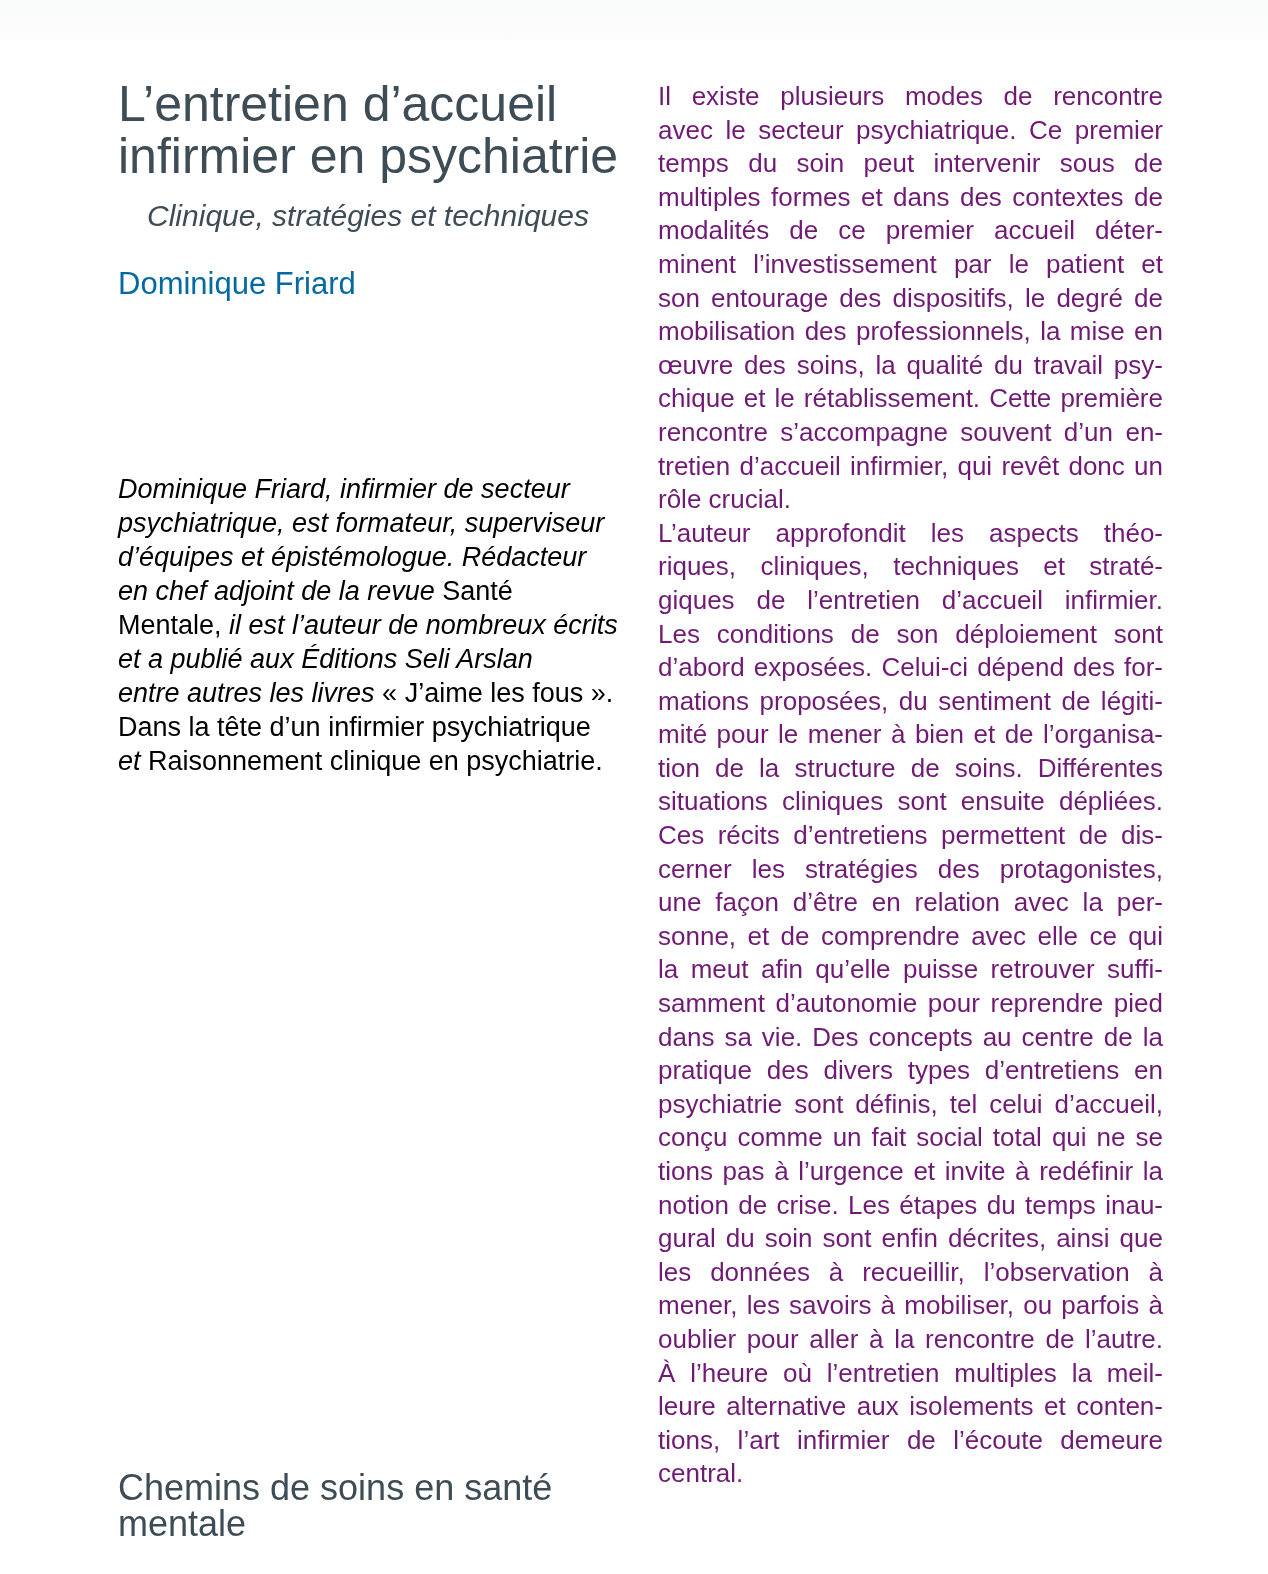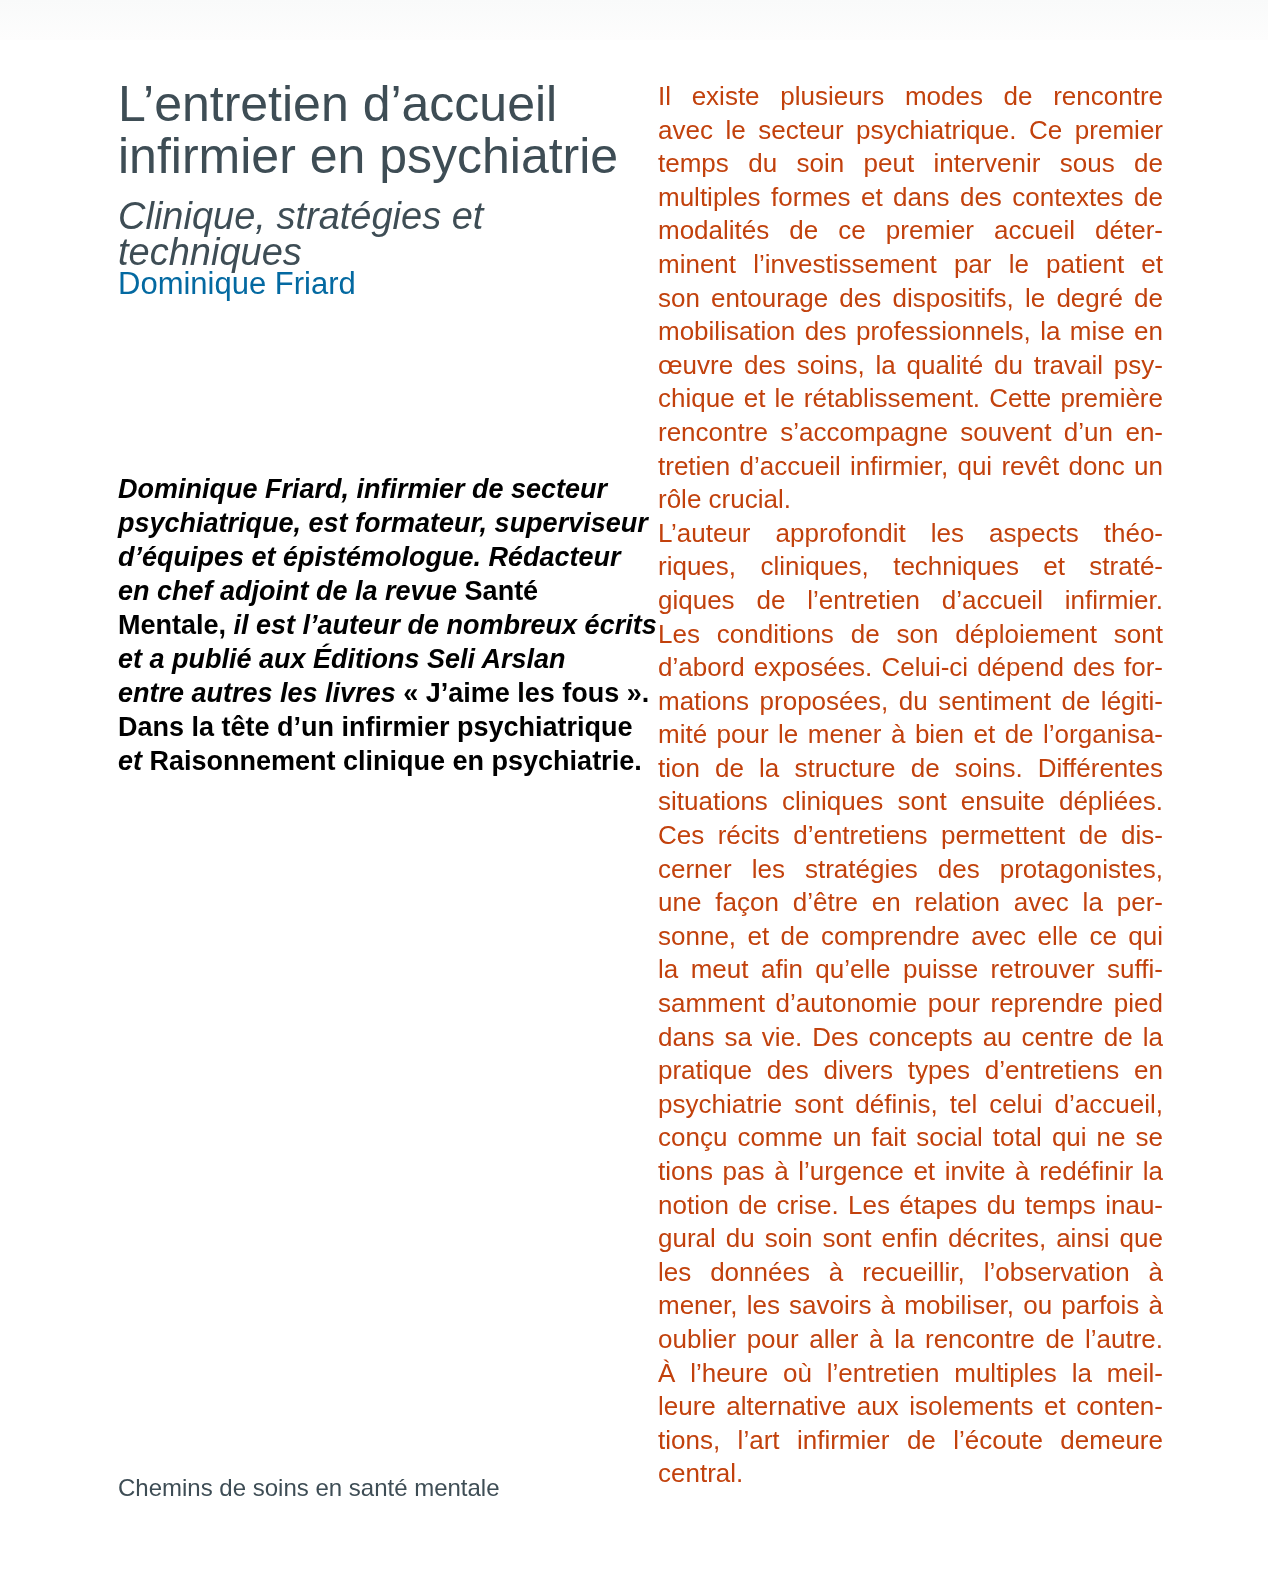--- a/index.html
+++ b/index.html
@@ -25,60 +25,61 @@
     width: 520px;
     margin: 0;
     font-size: 50px;
     line-height: 52px;
     font-weight: 400;
     color: #3e4d55;
   }
   .title .tl { display: block; }
   .subtitle {
     position: absolute;
-    left: 118px; top: 198px;
+    left: 108px; top: 198px;
     width: 520px;
-    font-size: 38px;
+    font-size: 30px;
     line-height: 36px;
     font-style: italic;
     color: #3e4d55;
+    text-align: center;
   }
   .author {
     position: absolute;
     left: 118px; top: 265px;
     width: 520px;
     font-size: 31px;
     line-height: 38px;
     color: #0369a1;
   }
   .bio {
     position: absolute;
     left: 118px; top: 472px;
     width: 530px;
     font-size: 27px;
     line-height: 34px;
     color: #000000;
   }
-  .bio .line { white-space: nowrap; font-weight: bold; }
+  .bio .line { white-space: nowrap; }
   .series {
     position: absolute;
     left: 118px; top: 1470px;
     width: 520px;
-    font-size: 24px;
+    font-size: 36px;
     line-height: 36px;
     color: #3e4d55;
   }
   
   .blurb {
     position: absolute;
     left: 658px; top: 80px;
     width: 505px;
     font-size: 26px;
     line-height: 33.6px;
-    color: #c2410c;
+    color: #701a75;
     hyphens: none;
   }
   .blurb .line {
     text-align: justify;
     text-align-last: justify;
     text-justify: inter-word;
     height: 33.6px;
     overflow: hidden;
   }
   .blurb .line.end { text-align-last: left; }

